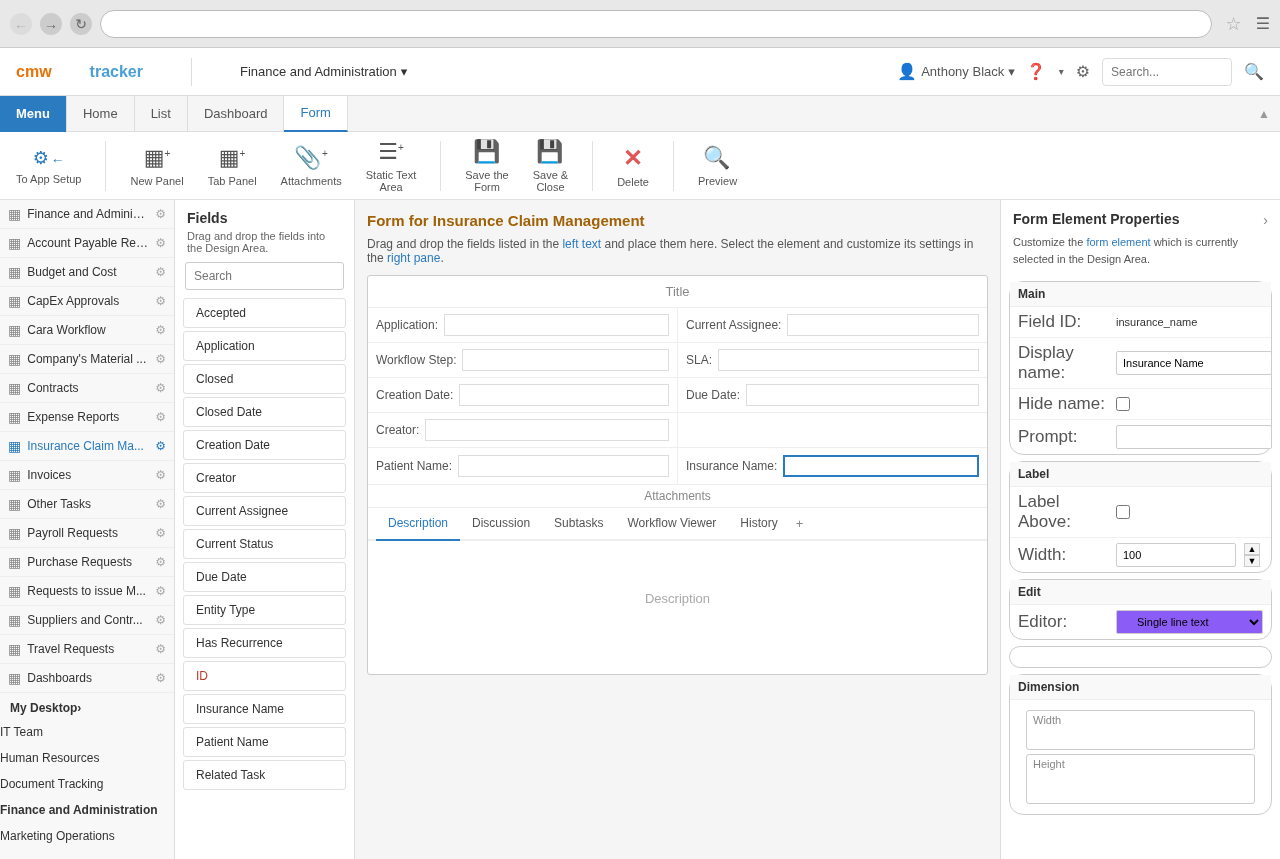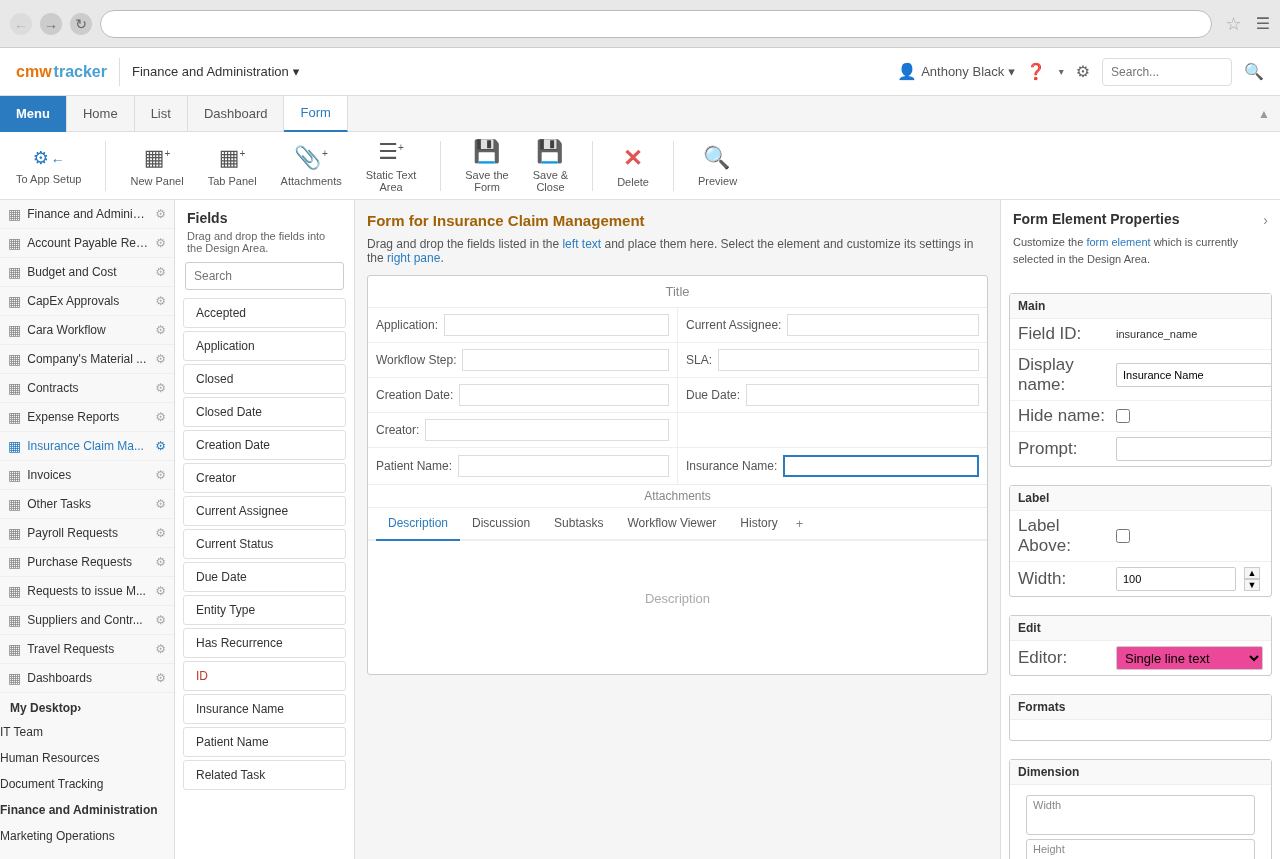--- a/index.html
+++ b/index.html
@@ -40,20 +40,21 @@
     .browser-menu-icon { font-size: 16px; color: #666; margin-left: 6px; cursor: pointer; }
 
     
     .app-header {
       background: white;
       height: 48px;
       display: flex;
       align-items: center;
       padding: 0 16px;
       border-bottom: 1px solid #ddd;
+      gap: 36px;
     }
     .header-divider { width: 1px; height: 28px; background: #ddd; margin: 0 12px; }
     .workspace-selector {
       display: flex; align-items: center; gap: 4px;
       font-size: 13px; color: #333; cursor: pointer;
     }
     .header-right {
       margin-left: auto;
       display: flex; align-items: center; gap: 12px;
     }
@@ -347,22 +348,22 @@
     }
     .props-panel-desc {
       font-size: 11px;
       color: #555;
       padding: 0 12px 8px;
       line-height: 1.5;
     }
     .props-panel-desc span { color: #2a7bbf; }
     .props-section {
       border: 1px solid #ccc;
-      border-radius: 3px;
-      margin: 18px 8px;
+      border-radius: 14px;
+      margin: 6px 8px;
     }
     .props-section-title {
       font-size: 12px;
       font-weight: bold;
       color: #333;
       padding: 5px 8px;
       background: #f9f9f9;
       border-bottom: 1px solid #eee;
     }
     .props-row {
@@ -382,23 +383,23 @@
       border-radius: 2px;
       padding: 0 6px;
       font-size: 11px;
     }
     .props-checkbox { width: 14px; height: 14px; }
     .props-select {
       flex: 1;
       height: 24px;
       border: 1px solid #ccc;
       border-radius: 2px;
-      padding: 0 4px;
-      font-size: 13px;
-      background: #ec4899;
+      padding: 0 16px;
+      font-size: 11px;
+      background: #8b5cf6;
     }
     .props-stepper {
       display: flex;
       flex-direction: column;
     }
     .props-stepper-btn {
       width: 16px;
       height: 12px;
       border: 1px solid #ccc;
       background: #f5f5f5;
@@ -756,21 +757,20 @@
       <div class="props-section-title">Edit</div>
       <div class="props-row">
         <span class="props-label">Editor:</span>
         <select class="props-select">
           <option>Single line text</option>
         </select>
       </div>
     </div>
 
     <div class="props-section">
-      <div class="props-section-title">Formats</div>
       <div style="min-height:20px;padding:6px 8px;"></div>
     </div>
 
     <div class="props-section">
       <div class="props-section-title">Dimension</div>
       <div style="padding:6px 8px;">
         <div class="dim-box">
           <div class="dim-box-title">Width</div>
           <div style="padding:4px 6px;"></div>
         </div>

